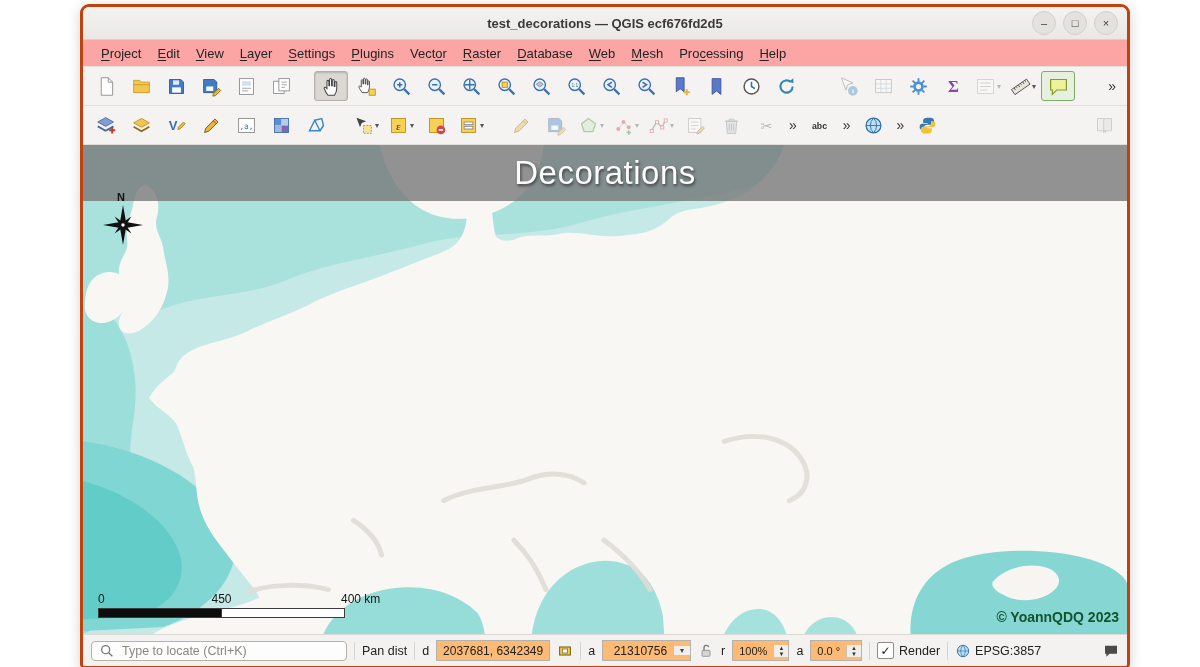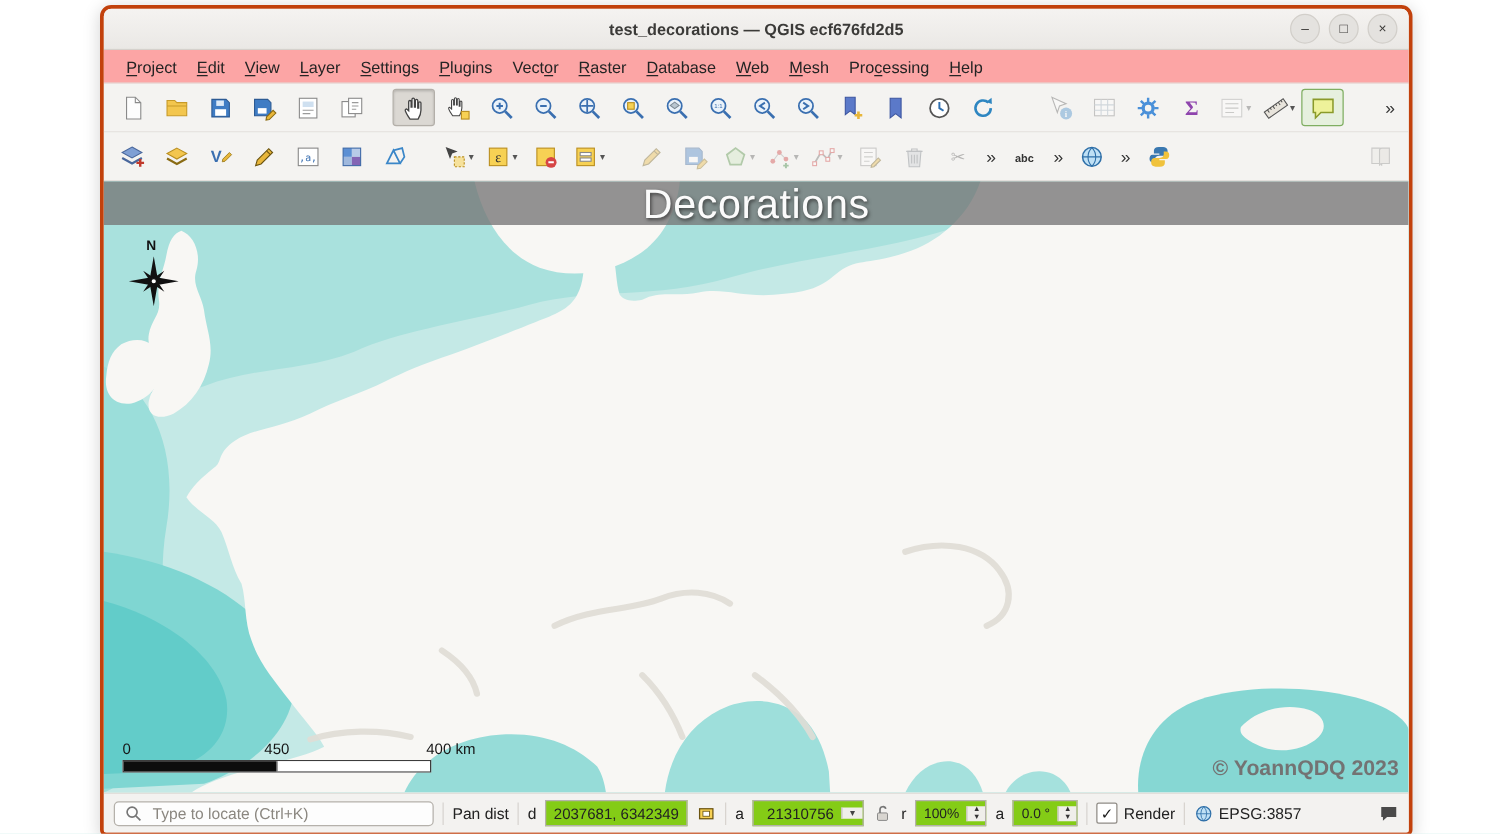--- a/index.html
+++ b/index.html
@@ -28,47 +28,47 @@
   .tbtn.pressed{background:#dbd8d3;border-color:#b3afa9;box-shadow:inset 0 1px 2px rgba(0,0,0,.18);}
   .tbtn.checked{background:#e6f0de;border-color:#7fae62;}
   .tbtn.disabled{opacity:.38;}
   .ticon{width:21px;height:21px;display:block;}
   .tdrop{font-size:8px;color:#555;margin-left:1px;}
   .tsep{height:100%;flex:0 0 auto;}
   .toverflow{font-size:14px;color:#333;padding:0 5px;}
   
   .mapwrap{position:relative;flex:1 1 auto;background:#c4e9e6;overflow:hidden;}
   .mapsvg{position:absolute;left:0;top:0;width:100%;height:100%;}
-  .banner{position:absolute;top:0;left:0;right:0;height:35px;background:rgba(118,118,118,.78);
+  .banner{position:absolute;top:0;left:0;right:0;height:56px;background:rgba(118,118,118,.78);
           display:flex;align-items:center;justify-content:center;}
   .banner-text{font-size:33px;color:#fbfbfb;text-shadow:1px 2px 3px rgba(45,45,45,.8);letter-spacing:.5px;}
   .north{position:absolute;left:18px;top:48px;width:52px;height:56px;}
   .north-n{position:absolute;left:16px;top:-2px;font-size:11px;font-weight:bold;color:#111;}
   .north-star{position:absolute;left:2px;top:12px;}
   .scalebar{position:absolute;left:15px;bottom:16px;width:247px;}
   .scalebar-labels{position:relative;height:16px;font-size:12px;color:#151515;}
   .sl{position:absolute;white-space:nowrap;}
   .sl.zero{left:0;}
   .sl.mid{left:50%;transform:translateX(-50%);}
   .sl.end{left:100%;transform:translateX(-4px);}
   .scalebar-bar{height:10px;display:flex;border:1px solid #3c3c3c;background:#fff;box-sizing:border-box;}
   .seg-dark{width:50%;background:#0d0d0d;}
   .seg-light{width:50%;background:#ffffff;border-left:1px solid #3c3c3c;}
-  .copyright{position:absolute;right:8px;bottom:9px;font-size:17px;font-weight:600;color:#737373;}
+  .copyright{position:absolute;right:8px;bottom:9px;font-size:14px;font-weight:600;color:#14532d;}
   
   .statusbar{height:31px;flex:0 0 auto;background:#f3f2f0;border-top:1px solid #ddd9d4;
              display:flex;align-items:center;padding:0 8px;gap:7px;font-size:12.5px;color:#222;}
   .locator{display:flex;align-items:center;gap:5px;width:256px;height:20px;border:1px solid #b5b1ab;
            border-radius:4px;background:#fdfdfd;padding:0 7px;box-sizing:border-box;flex:0 0 auto;}
   .locator input{border:none;outline:none;background:transparent;flex:1;font-size:12.5px;
                  font-family:inherit;color:#333;}
   .locator input::placeholder{color:#8b8780;}
   .ssep{width:1px;height:18px;background:#d8d4cf;flex:0 0 auto;}
   .tlabel{white-space:nowrap;}
-  .sfield{height:21px;border:1px solid #b5b1ab;background:#84cc16;display:flex;align-items:center;
+  .sfield{height:21px;border:1px solid #b5b1ab;background:#fdba74;display:flex;align-items:center;
           box-sizing:border-box;}
   .coord input{border:none;outline:none;width:108px;text-align:center;font-size:12px;
                font-family:inherit;color:#222;background:transparent;}
   .scale-val{padding:0 6px;min-width:58px;justify-content:flex-end;display:flex;align-items:center;font-size:12px;}
   .combo-arrow{width:16px;border-left:1px solid #c6c2bc;display:flex;align-items:center;
                justify-content:center;font-size:8px;color:#444;background:#efeeea;}
   .spin-val{padding:0 6px;display:flex;align-items:center;font-size:11px;text-align:right;}
   .spin-btns{width:14px;display:flex;flex-direction:column;border-left:1px solid #c6c2bc;background:#efeeea;}
   .spin-b{flex:1;display:flex;align-items:center;justify-content:center;font-size:6px;color:#333;}
   .render-chk{display:flex;align-items:center;gap:5px;flex:0 0 auto;}

